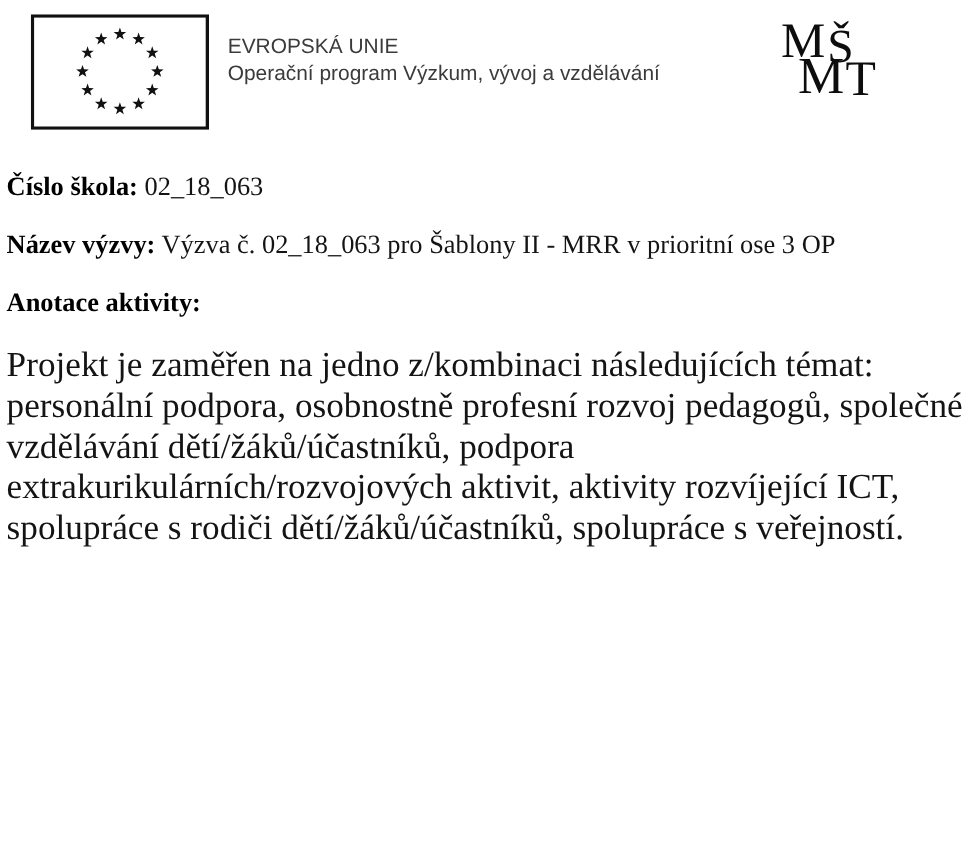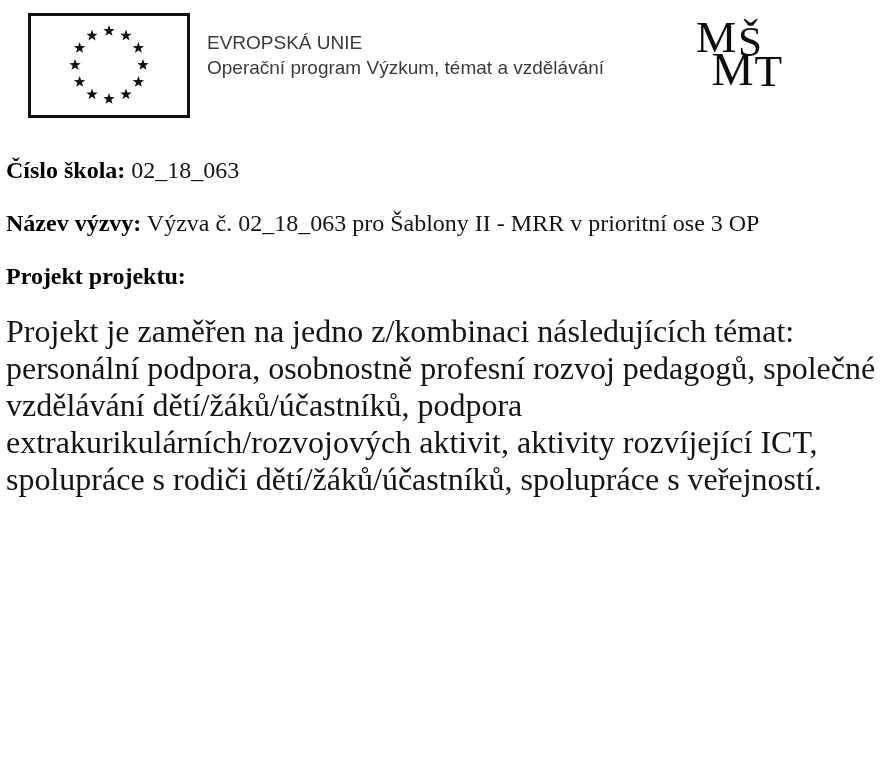--- a/index.html
+++ b/index.html
@@ -14,21 +14,21 @@
     background: #ffffff;
     overflow: hidden;
     font-family: "Liberation Serif", serif;
     color: #141414;
   }
   
   .header {
     display: flex;
     justify-content: space-between;
     align-items: flex-start;
-    padding: 13px 28px 0 28px;
+    padding: 13px 14px 0 28px;
   }
   .eu-block {
     display: flex;
     align-items: flex-start;
   }
   .eu-flag {
     width: 162px;
     height: 105px;
     display: block;
   }
@@ -135,21 +135,21 @@
           <use href="#star" x="81" y="86"></use>
           <use href="#star" x="64" y="81.4"></use>
           <use href="#star" x="51.6" y="69"></use>
           <use href="#star" x="47" y="52"></use>
           <use href="#star" x="51.6" y="35"></use>
           <use href="#star" x="64" y="22.6"></use>
         </g>
       </svg>
       <div class="eu-text">
         <div>EVROPSKÁ UNIE</div>
-        <div>Operační program Výzkum, témat a vzdělávání</div>
+        <div>Operační program Výzkum, vývoj a vzdělávání</div>
       </div>
     </div>
 
     <div class="msmt-block">
       <svg class="msmt-monogram" viewBox="0 0 110 70" xmlns="http://www.w3.org/2000/svg">
         <g fill="#0d0d0d" font-family="Liberation Serif, serif" font-weight="normal">
           <text x="1" y="36" font-size="44">M</text>
           <text x="42" y="40" font-size="42">Š</text>
           <text x="16" y="68" font-size="46">M</text>
           <text x="58" y="69" font-size="44">T</text>
@@ -163,20 +163,20 @@
   <div class="fields">
     <div class="field-row">
       <span class="field-label">Číslo škola:</span>
       <span class="field-value">02_18_063</span>
     </div>
     <div class="field-row">
       <span class="field-label">Název výzvy:</span>
       <span class="field-value">Výzva č. 02_18_063 pro Šablony II - MRR v prioritní ose 3 OP</span>
     </div>
     <div class="field-row">
-      <span class="field-label">Projekt projektu:</span>
+      <span class="field-label">Anotace aktivity:</span>
       <span class="field-value"></span>
     </div>
   </div>
 
   <div class="annotation">Projekt je zaměřen na jedno z/kombinaci následujících témat: personální podpora, osobnostně profesní rozvoj pedagogů, společné vzdělávání dětí/žáků/účastníků, podpora extrakurikulárních/rozvojových aktivit, aktivity rozvíjející ICT, spolupráce s rodiči dětí/žáků/účastníků, spolupráce s veřejností.</div>
 
 </div>
 
 </body></html>

